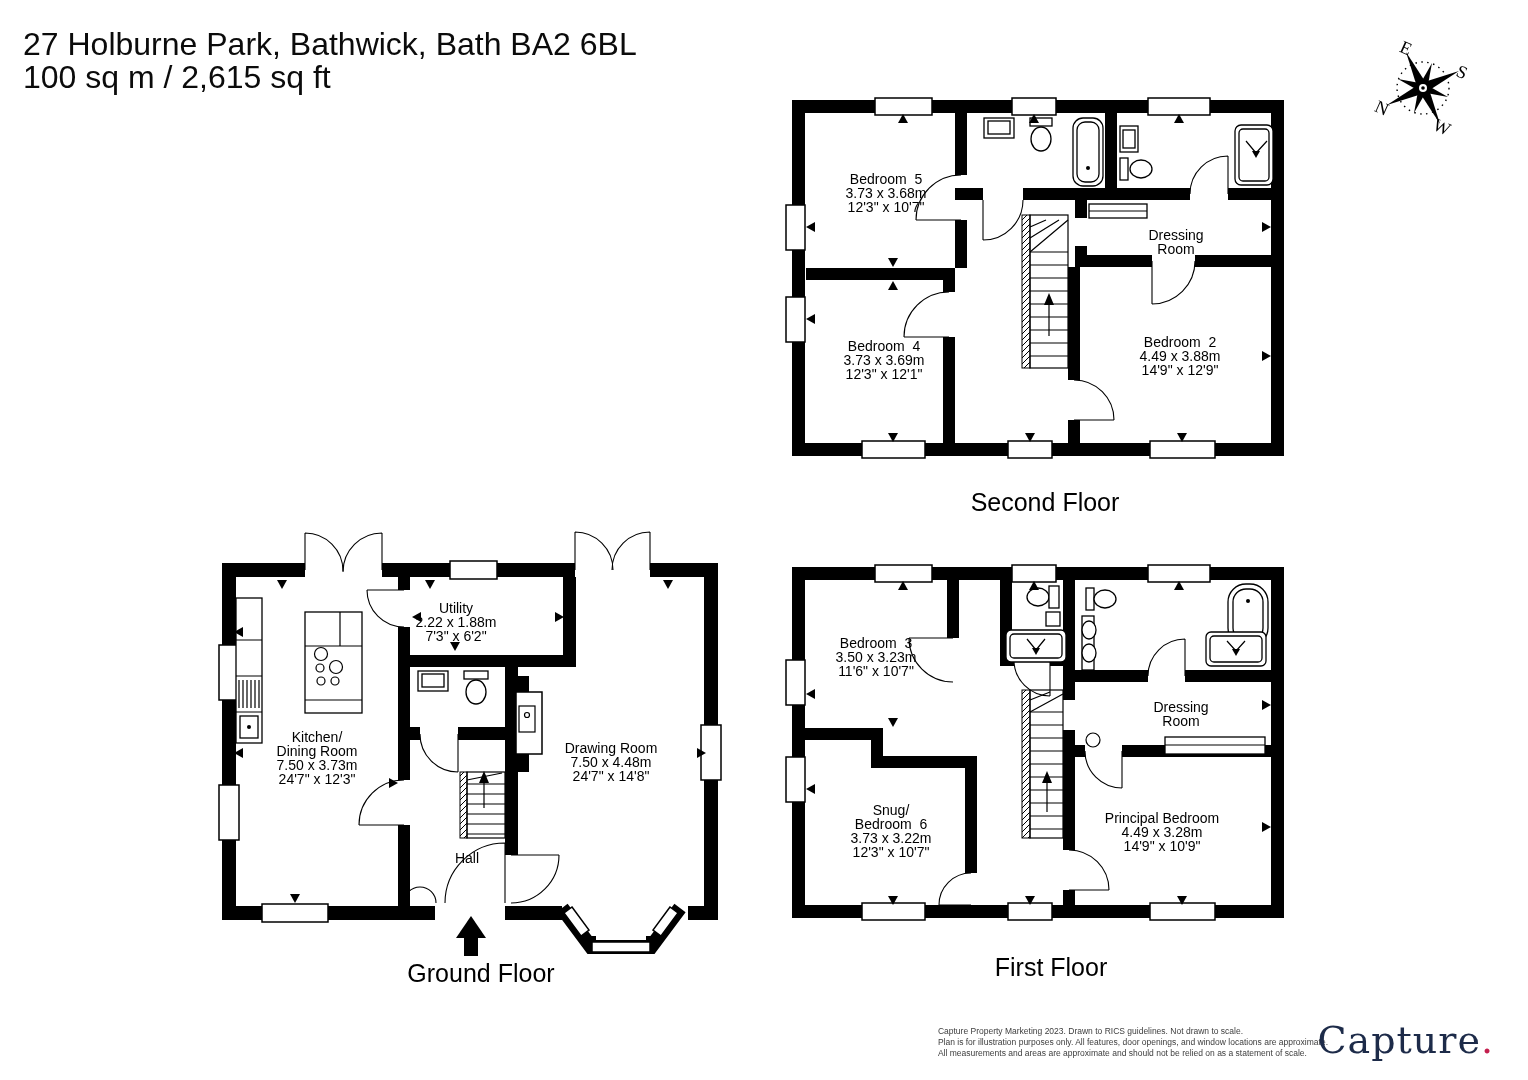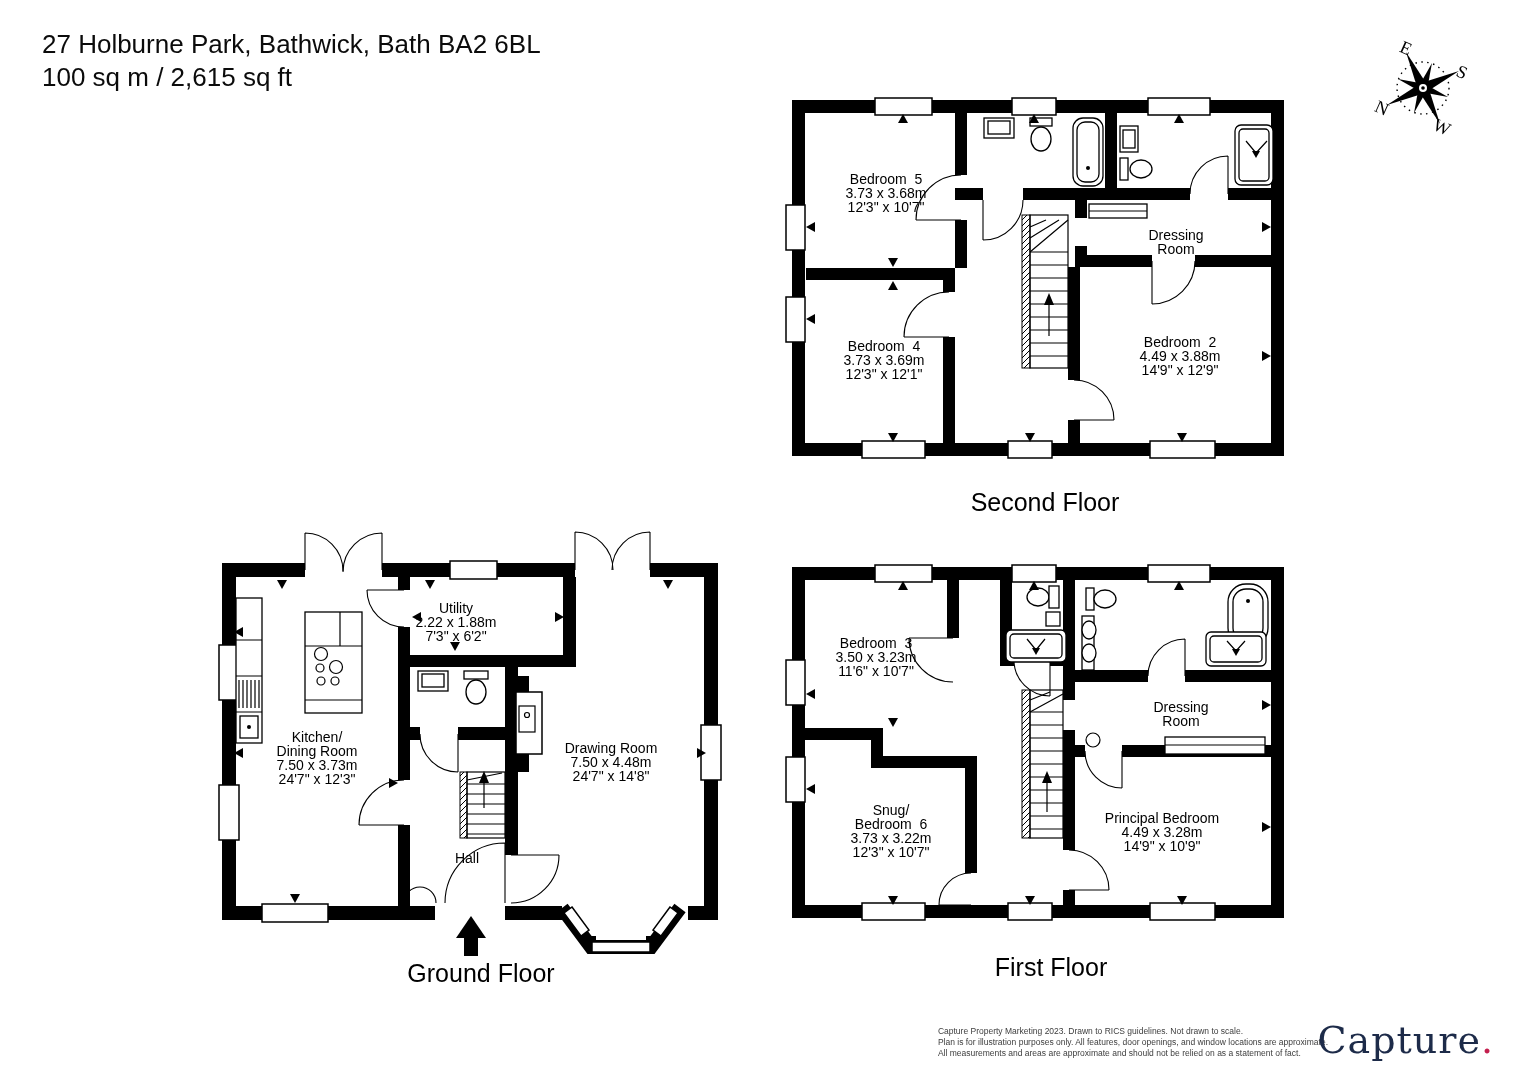--- a/index.html
+++ b/index.html
@@ -8,21 +8,21 @@
   svg{display:block;overflow:visible;}
   .w{fill:#000;}
   .win{fill:#fff;stroke:#000;stroke-width:1.5;}
   .fx{fill:#fff;stroke:#000;stroke-width:1.3;}
   .ln{fill:none;stroke:#000;stroke-width:1.2;}
   .door{fill:none;stroke:#000;stroke-width:1.1;}
   .tri{fill:#000;}
   .rlbl{font-family:"Liberation Sans",sans-serif;font-size:14px;fill:#000;text-anchor:middle;}
   .flbl{font-family:"Liberation Sans",sans-serif;font-size:25px;fill:#000;text-anchor:middle;}
   .clbl{font-family:"Liberation Serif",serif;font-size:18px;fill:#000;text-anchor:middle;}
-  .title{left:42px;top:28px;font-size:26px;line-height:33px;color:#0b0b0b;}
+  .title{left:23px;top:28px;font-size:32px;line-height:33px;color:#0b0b0b;}
   .disc{right:200px;top:1026px;font-size:8.5px;line-height:11px;color:#3d3d3d;}
   .logo{right:34px;top:1018px;font-family:"DejaVu Serif","Liberation Serif",serif;font-size:38px;color:#1d2b49;letter-spacing:1px;}
   .logo .dot{color:#c41f4e;}
 </style>
 </head>
 <body>
 
 <div class="abs title">
   <div>27 Holburne Park, Bathwick, Bath BA2 6BL</div>
   <div>100 sq m / 2,615 sq ft</div>
@@ -407,15 +407,15 @@
     <text class="rlbl" x="1162" y="823">Principal Bedroom</text>
     <text class="rlbl" x="1162" y="837">4.49 x 3.28m</text>
     <text class="rlbl" x="1162" y="851">14'9" x 10'9"</text>
   </g>
   <text class="flbl" x="1051" y="976">First Floor</text>
 </svg>
 
 <div class="abs disc">
   <div>Capture Property Marketing 2023. Drawn to RICS guidelines.  Not drawn to scale.</div>
   <div>Plan is for illustration purposes only. All features, door openings, and window locations are approximate.</div>
-  <div>All measurements and areas are approximate and should not be relied on as a statement of fact.</div>
+  <div>All measurements and areas are approximate and should not be relied on as a statement of scale.</div>
 </div>
 <div class="abs logo"><span>Capture</span><span class="dot">.</span></div>
 
 </body></html>

